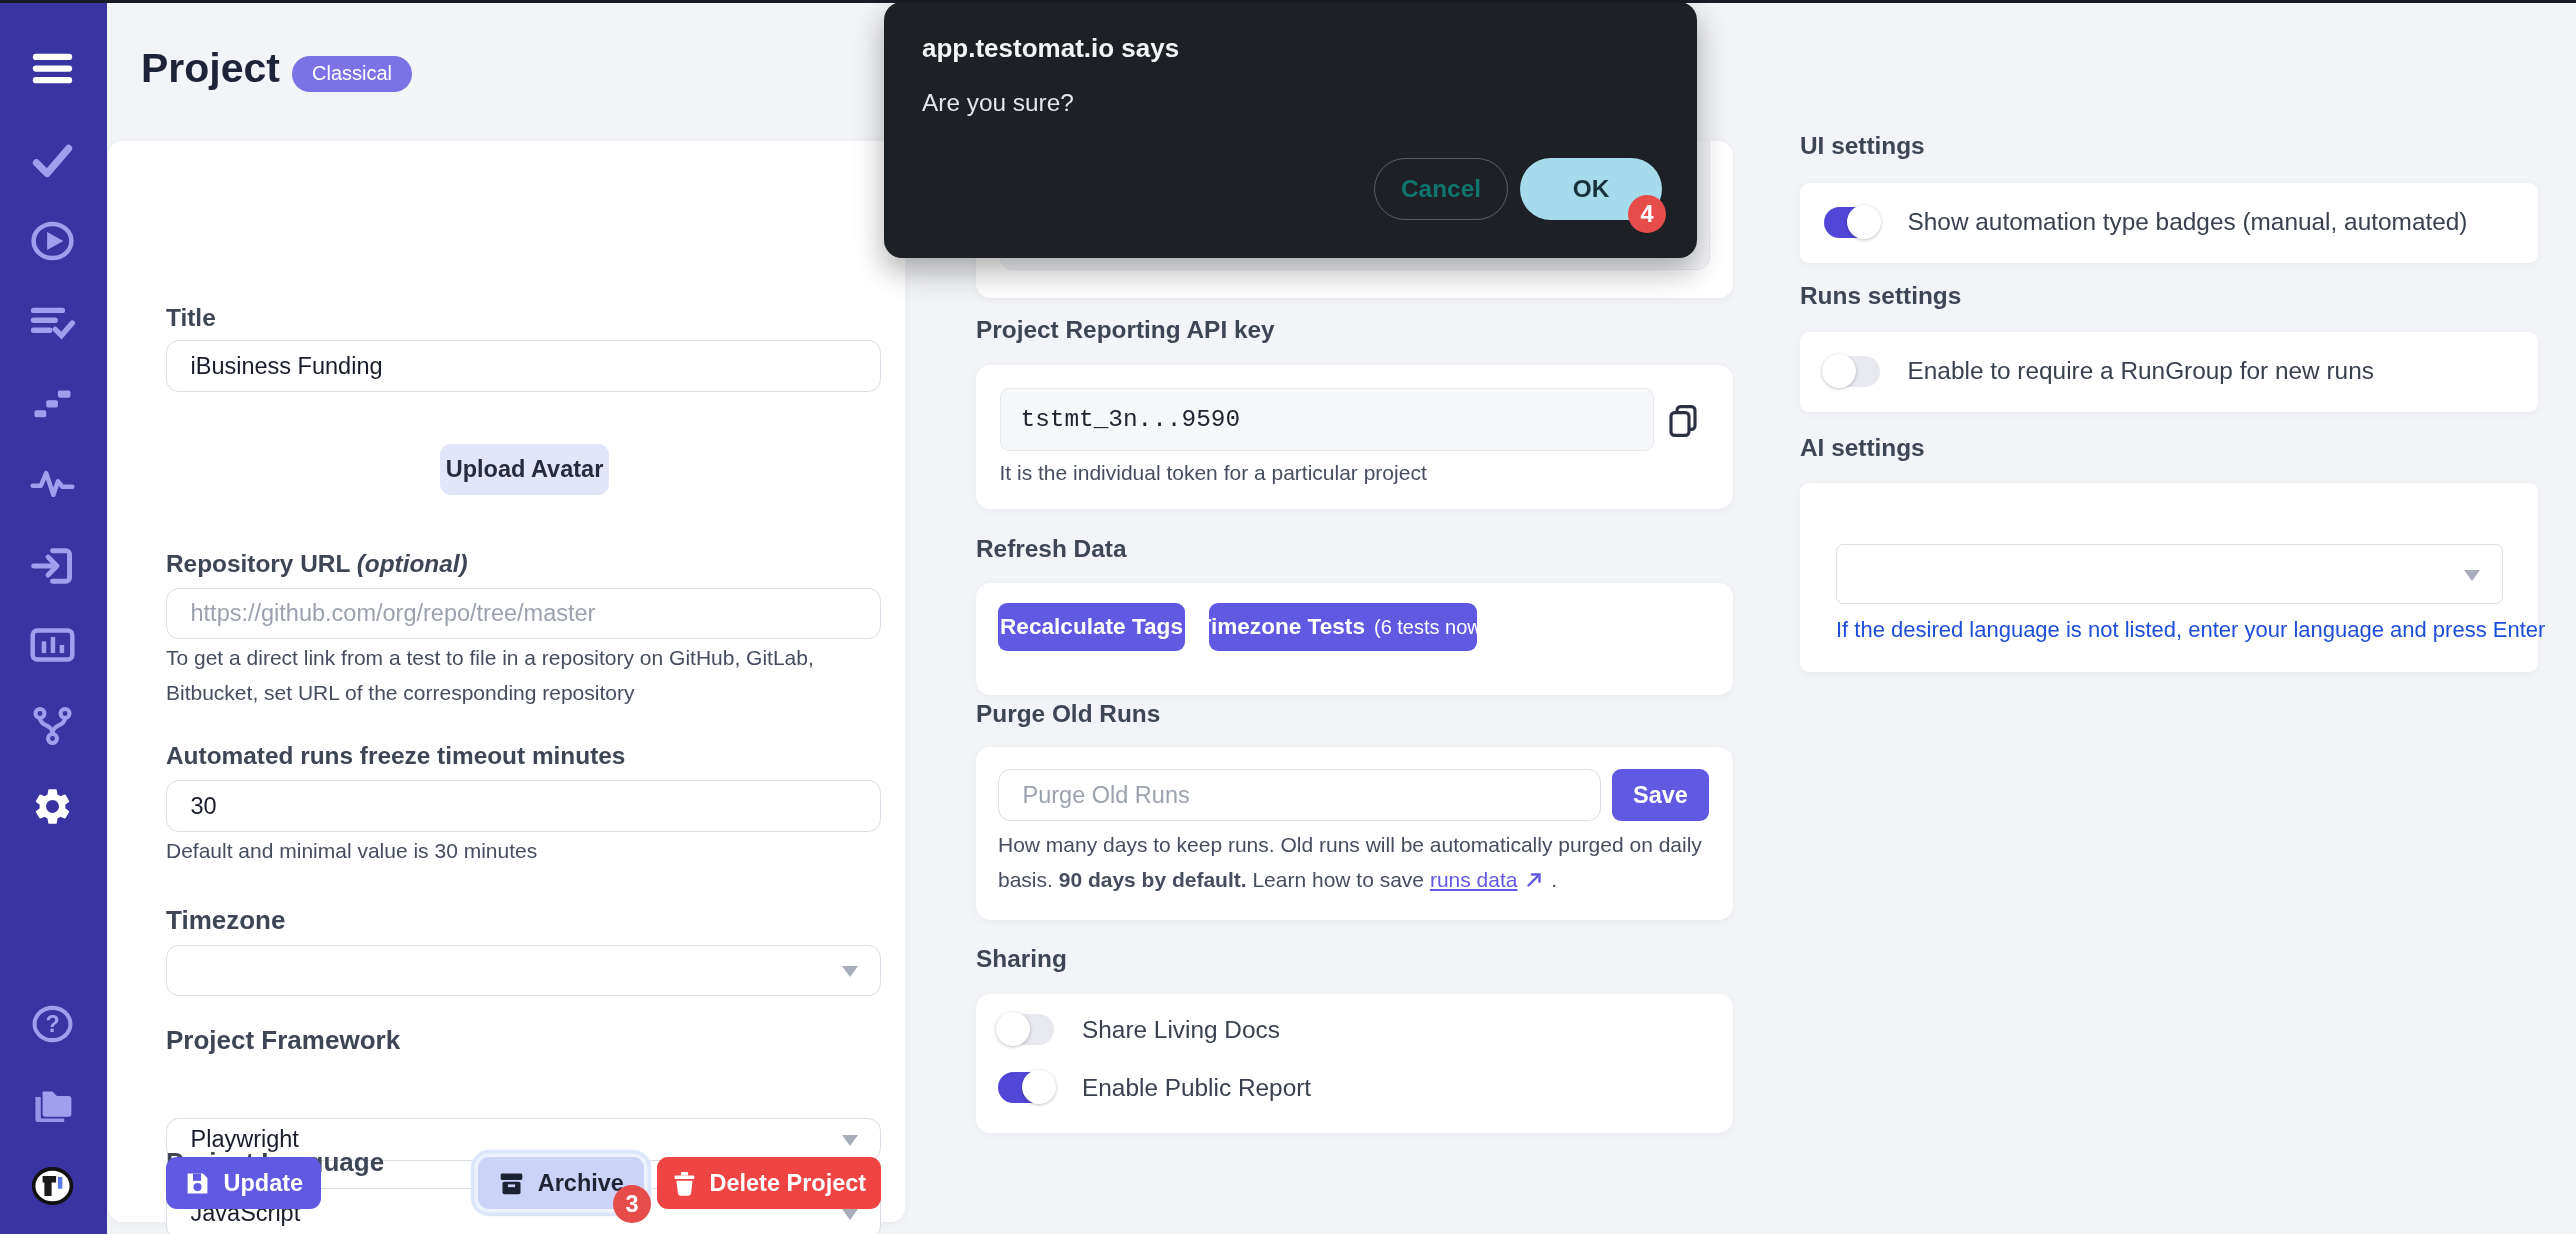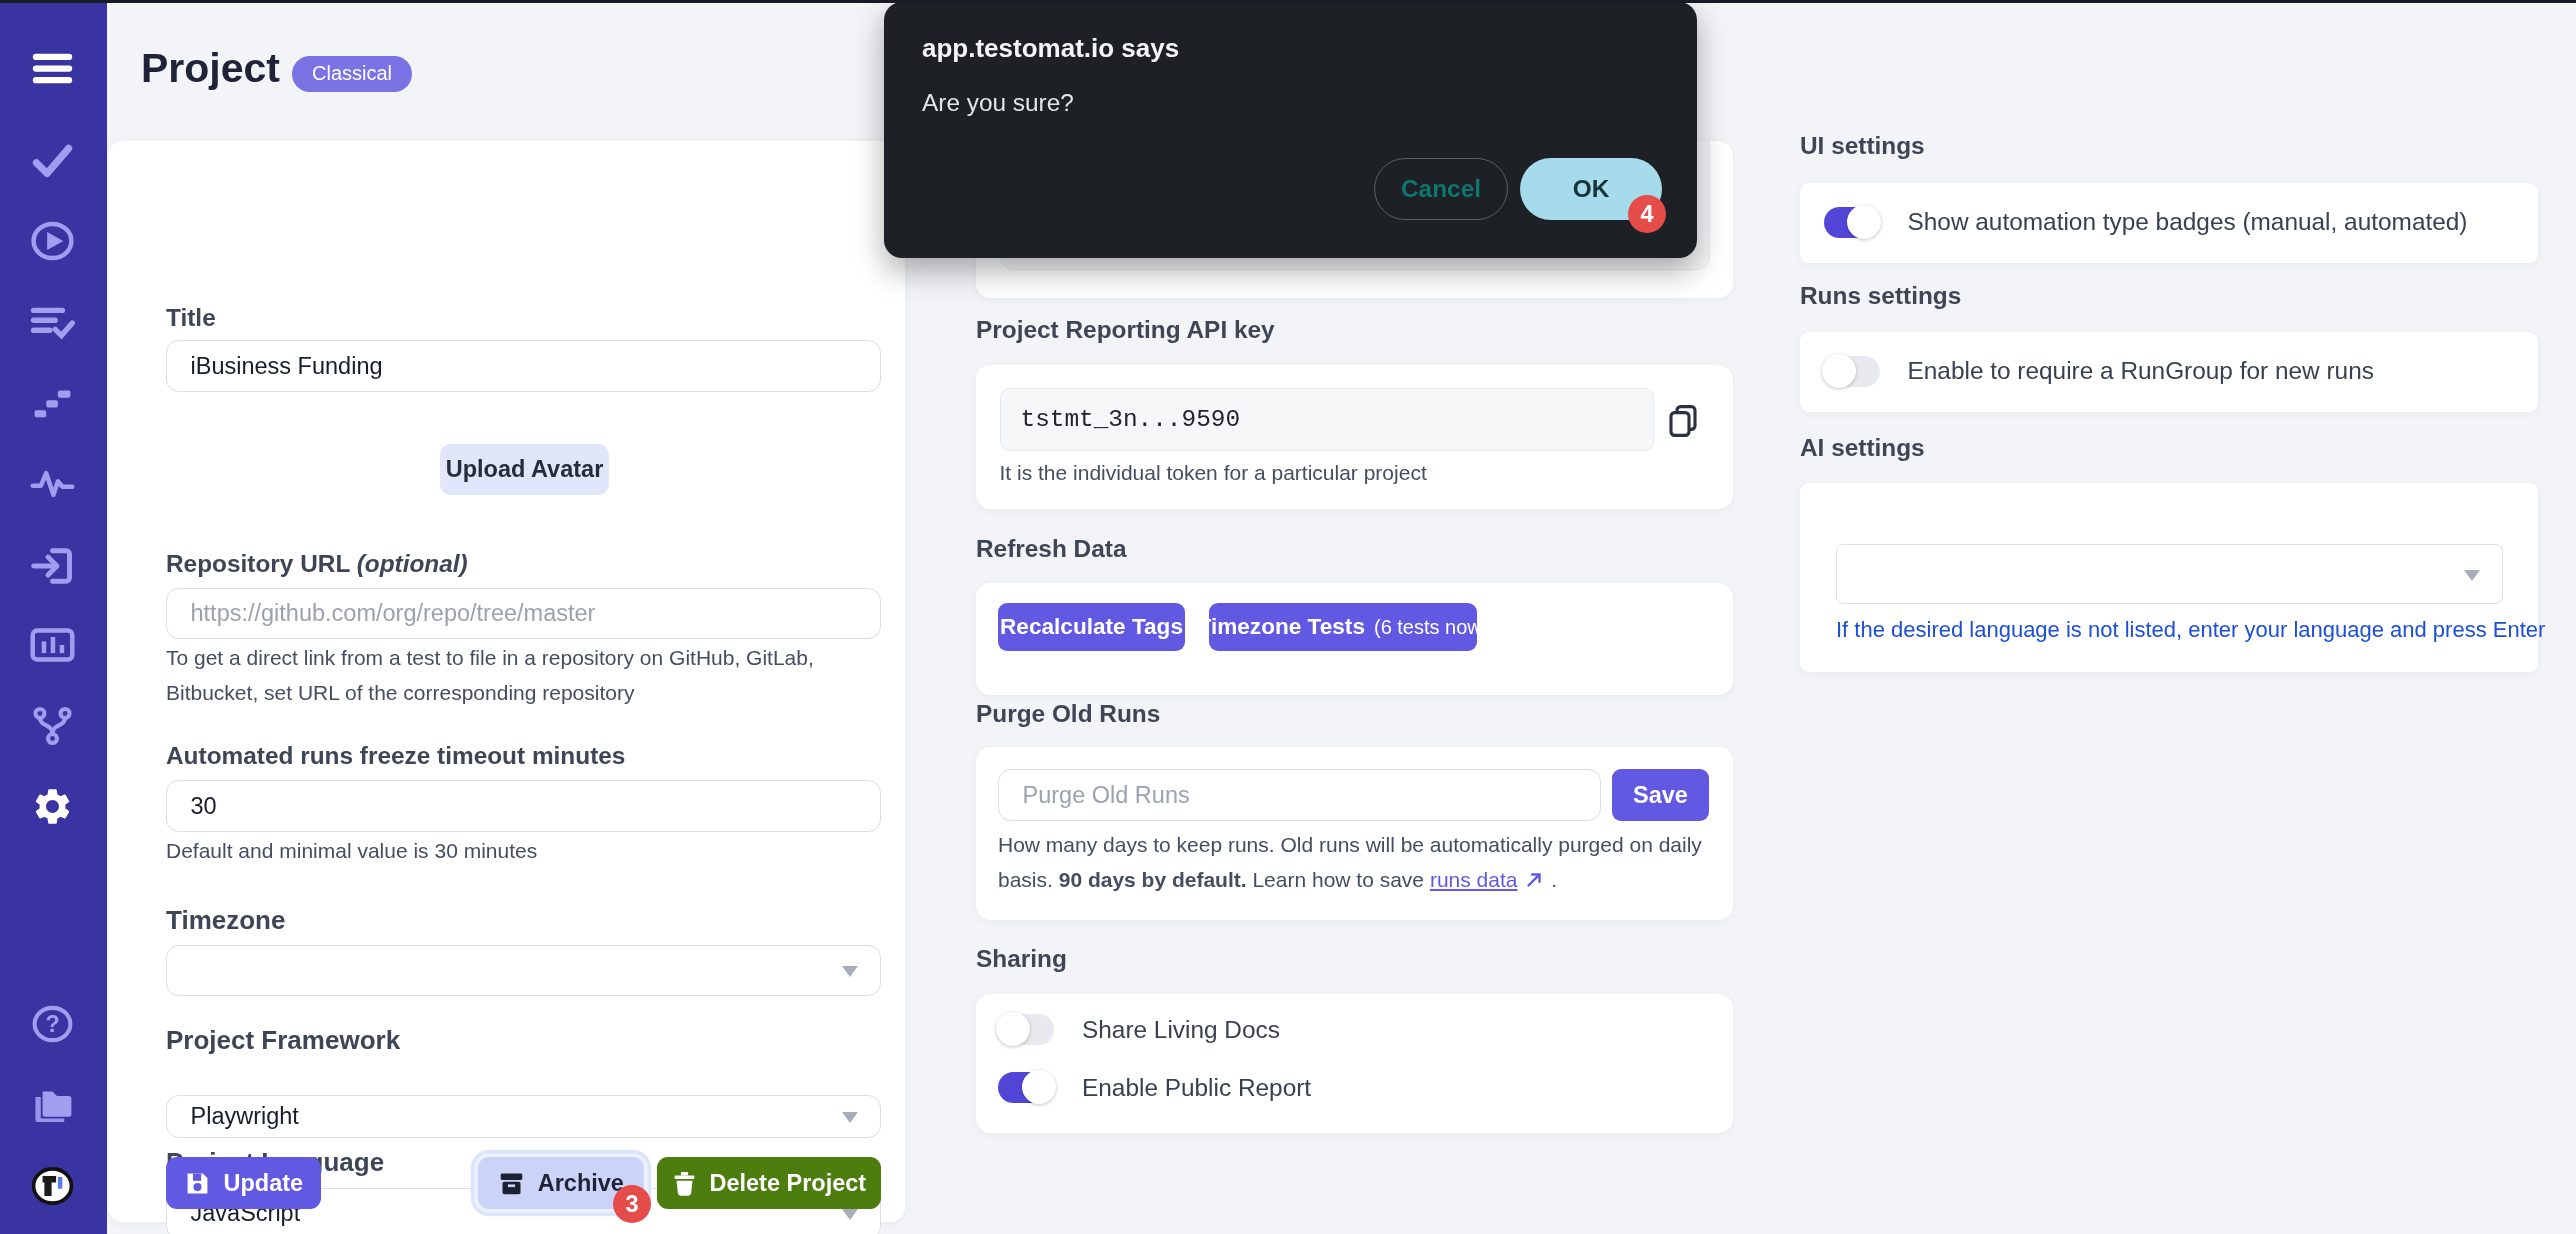--- a/index.html
+++ b/index.html
@@ -183,21 +183,21 @@
     <input class="input" style="left: 58px; top: 639px; width: 715px; height: 52px;" value="30">
     <p class="help" style="left:58px;top:692px;width:723px;margin:0;">Default and minimal value is 30 minutes</p>
 
     <div class="sec-label" style="left:58px;top:764px;font-size:26px;">Timezone</div>
     <div class="select" style="left:58px;top:804px;width:715px;height:51px;">
       <span></span>
       <div class="caret"></div>
     </div>
 
     <div class="sec-label" style="left:58px;top:884px;font-size:26px;">Project Framework</div>
-    <div class="select" style="left:58px;top:954px;width:715px;height:43px;">
+    <div class="select" style="left:58px;top:977px;width:715px;height:43px;">
       <span>Playwright</span>
       <div class="caret"></div>
     </div>
 
     <div class="sec-label" style="left:58px;top:1006px;font-size:26px;">Project Language</div>
     <div class="select" style="left:58px;top:1047px;width:715px;height:51px;">
       <span>JavaScript</span>
       <div class="caret"></div>
     </div>
 
@@ -213,21 +213,21 @@
     <button class="btn abs" style="left:370px;top:1016px;width:166px;height:52px;background:#ccd3f9;color:#1f2335;border:none;border-radius:11px;box-shadow:0 0 0 3.6px #eef2ff, 0 0 0 7.2px #dbe6fc;">
       <svg width="27" height="27" viewBox="0 0 30 30">
           <rect x="3" y="4" width="24" height="7" rx="1.5" fill="#1d2233"></rect>
           <rect x="5" y="13" width="20" height="14" rx="2" fill="#1d2233"></rect>
           <rect x="11" y="16" width="8" height="3" fill="#ccd3f9"></rect>
         </svg>
       <span>Archive</span>
     </button>
     <div class="num-badge" style="left:505px;top:1044px;">3</div>
 
-    <button class="btn abs" style="left:549px;top:1016px;width:224px;height:52px;background:#4d7c0f;color:#ffffff;border:none;">
+    <button class="btn abs" style="left:549px;top:1016px;width:224px;height:52px;background:#ef4444;color:#ffffff;border:none;">
       <svg width="25" height="27" viewBox="0 0 28 30">
           <rect x="10" y="2" width="8" height="4" rx="1" fill="#ffffff"></rect>
           <rect x="3" y="6" width="22" height="4" rx="1" fill="#ffffff"></rect>
           <path d="M5 12 h18 l-1.6 14 a3 3 0 0 1 -3 2.6 H9.6 a3 3 0 0 1 -3 -2.6 z" fill="#ffffff"></path>
         </svg>
       <span>Delete Project</span>
     </button>
   </section>
 
   <section class="card" style="left:976px;top:141px;width:757px;height:157px;overflow:hidden;">

